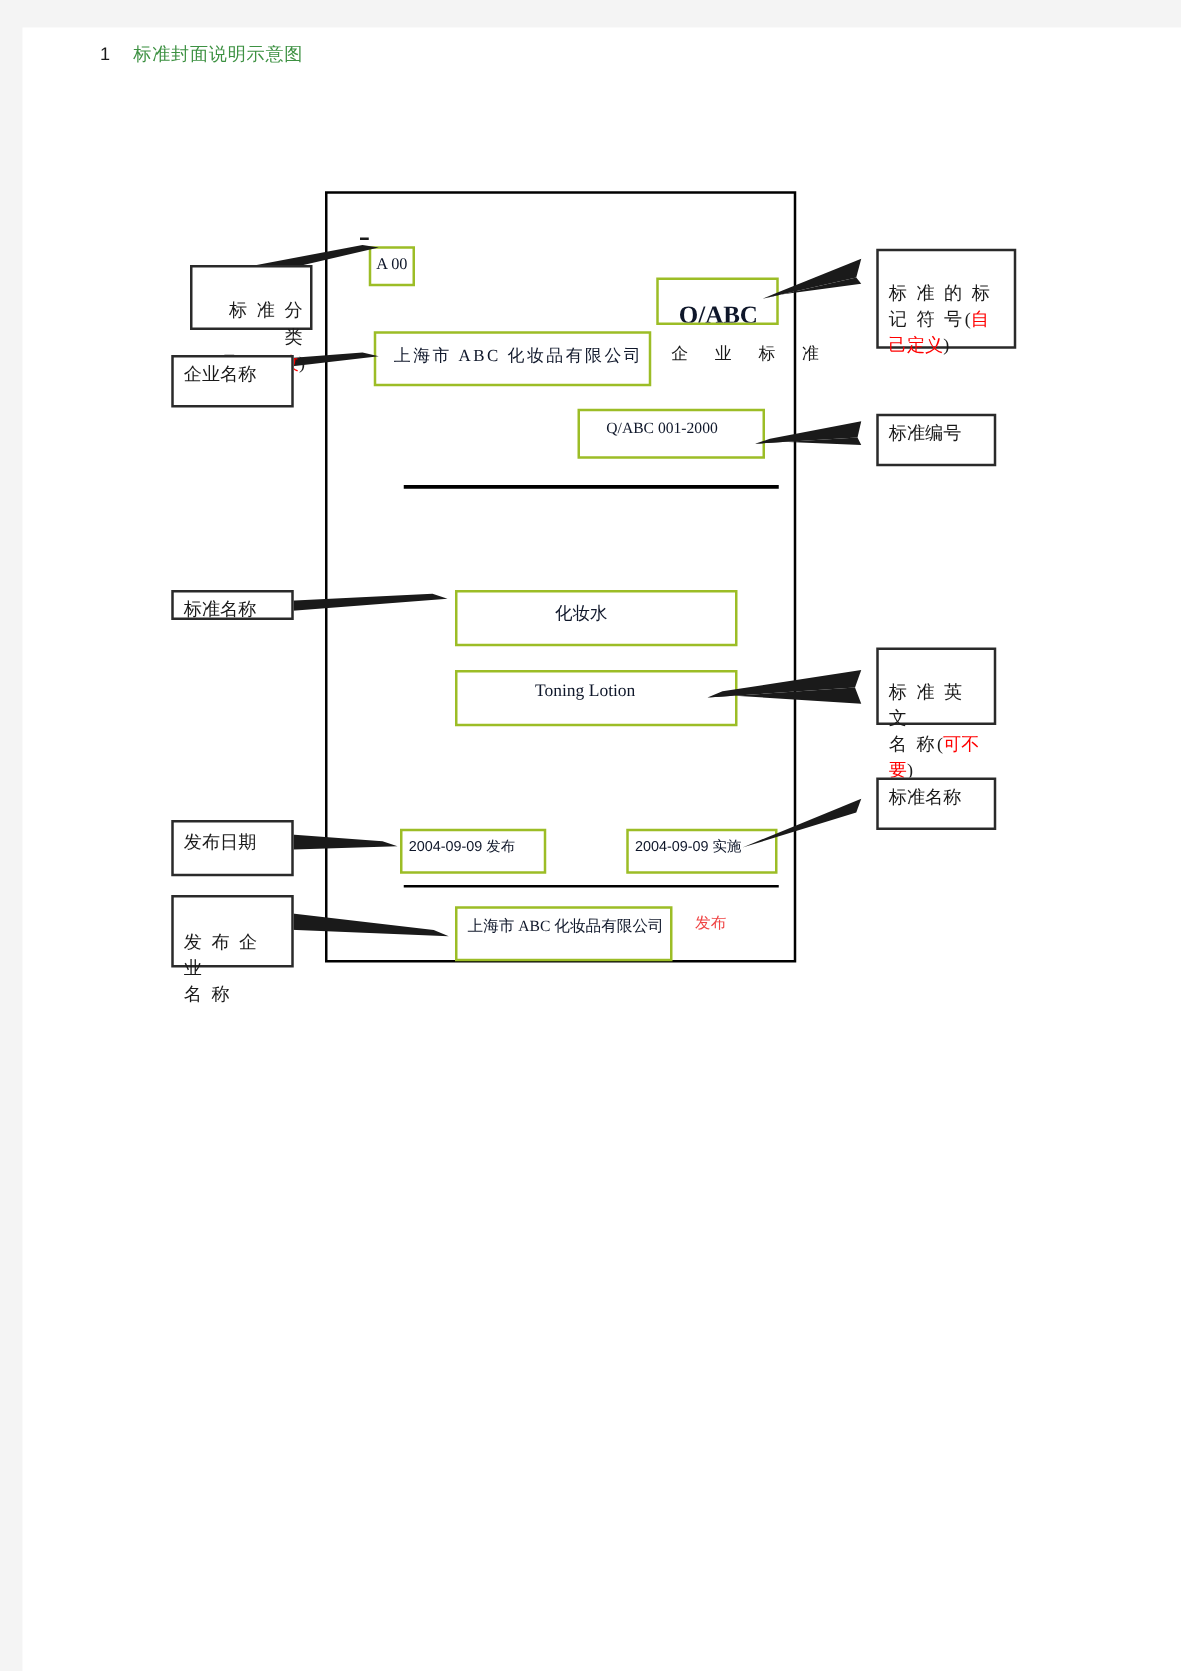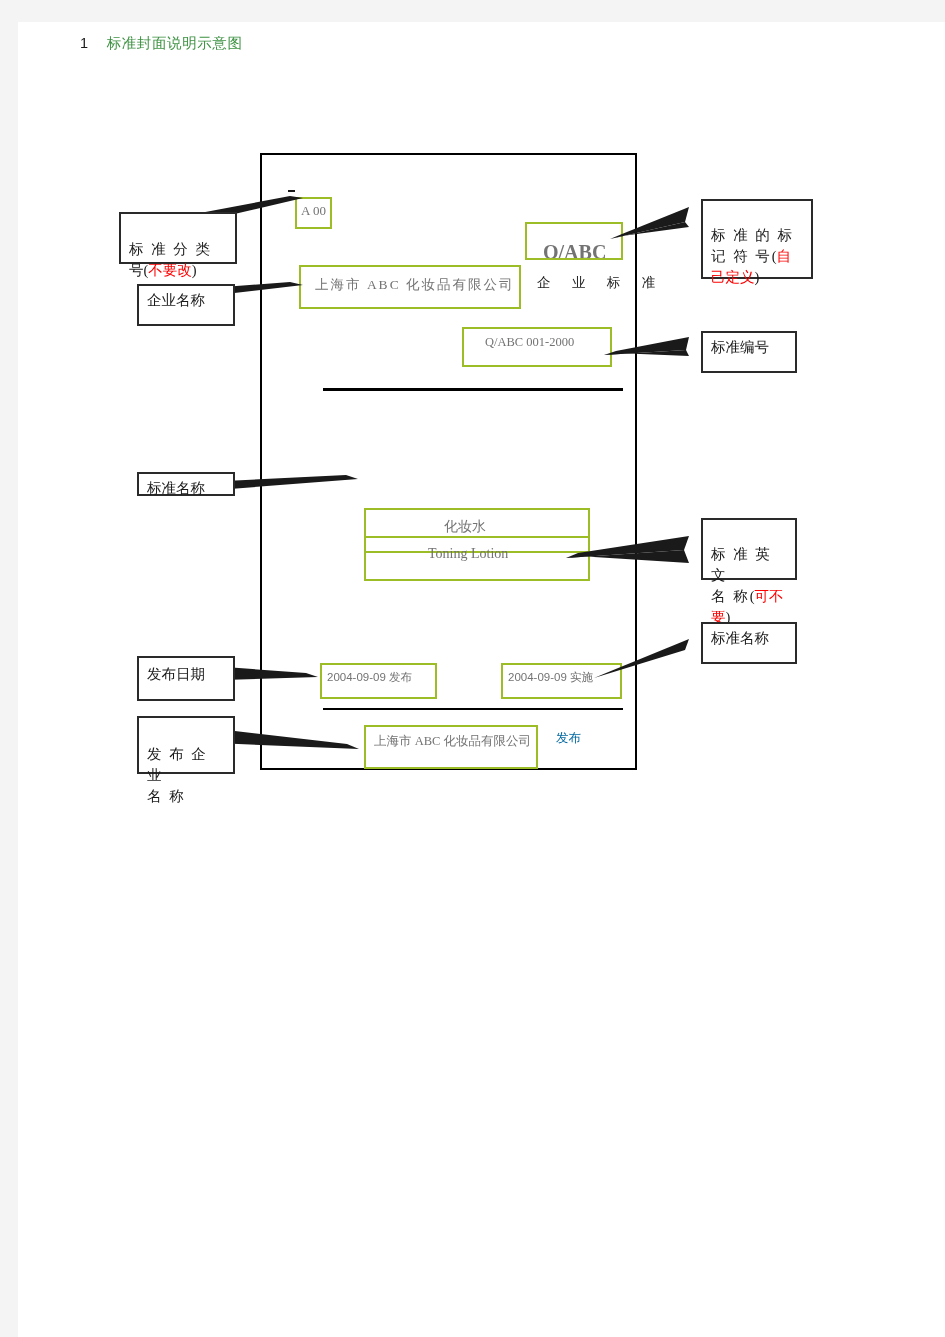--- a/index.html
+++ b/index.html
@@ -66,21 +66,21 @@
   
   .gbox {
     position: absolute;
     border: 2px solid #9cbd26;
     box-sizing: border-box;
     background: transparent;
   }
   .gbox > .txt {
     position: absolute;
     white-space: nowrap;
-    color: #737373;
+    color: #0f172a;
   }
 
   
   .callout {
     position: absolute;
     border: 2px solid #2a2a2a;
     box-sizing: border-box;
     background: #ffffff;
     color: #1a1a1a;
     font-size: 14.5px;
@@ -173,21 +173,21 @@
     <div class="gbox" style="left:507px;top:200px;width:98px;height:38px;overflow:hidden;text-align:right;">
       <span class="txt serif-b" style="left:16px;top:17px;font-size:20px;">Q/ABC</span>
     </div>
 
     <div class="gbox" style="left:444px;top:305px;width:150px;height:40px;">
       <span class="txt" style="left:21px;top:6px;font-size:12.5px;">Q/ABC 001-2000</span>
     </div>
 
     <div class="rule" style="left:305px;top:366px;width:300px;height:3px;"></div>
 
-    <div class="gbox" style="left:346px;top:450px;width:226px;height:45px;margin-top:36px;">
+    <div class="gbox" style="left:346px;top:450px;width:226px;height:45px;">
       <span class="txt" style="left:78px;top:8px;font-size:14px;">化妆水</span>
     </div>
 
     <div class="gbox" style="left:346px;top:514px;width:226px;height:45px;">
       <span class="txt" style="left:62px;top:8px;font-size:14px;">Toning Lotion</span>
     </div>
 
     <div class="gbox" style="left:302px;top:641px;width:117px;height:36px;">
       <span class="txt" style="left:5px;top:5px;font-size:11.5px;font-family:'Liberation Sans',sans-serif;">2004-09-09 发布</span>
     </div>
@@ -195,23 +195,23 @@
     <div class="gbox" style="left:483px;top:641px;width:121px;height:36px;">
       <span class="txt" style="left:5px;top:5px;font-size:11.5px;font-family:'Liberation Sans',sans-serif;">2004-09-09 实施</span>
     </div>
 
     <div class="rule" style="left:305px;top:686px;width:300px;height:2px;"></div>
 
     <div class="gbox" style="left:346px;top:703px;width:174px;height:44px;">
       <span class="txt" style="left:8px;top:6px;font-size:12.5px;">上海市 ABC 化妆品有限公司</span>
     </div>
 
-    <div style="position:absolute;left:538px;top:708px;font-size:12.5px;color:#0369a1;white-space:nowrap;">发布</div>
-
-    <div class="callout" style="left:101px;top:190px;width:118px;height:52px;">
+    <div style="position:absolute;left:538px;top:708px;font-size:12.5px;color:#ef4444;white-space:nowrap;">发布</div>
+
+    <div class="callout" style="left:134px;top:190px;width:98px;height:52px;text-align:right;">
       <span class="ct">
         <span class="sp3">标 准 分 类</span><br>号(<span class="red">不要改</span>)
       </span>
     </div>
 
     <div class="callout" style="left:119px;top:262px;width:98px;height:42px;">
       <span class="ct">企业名称</span>
     </div>
 
     <div class="callout" style="left:683px;top:177px;width:112px;height:80px;">

